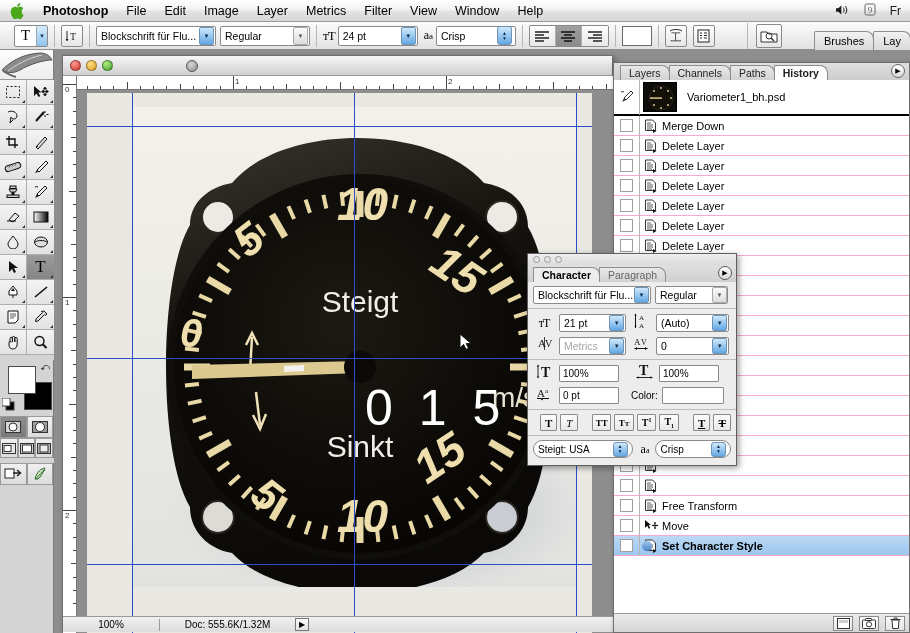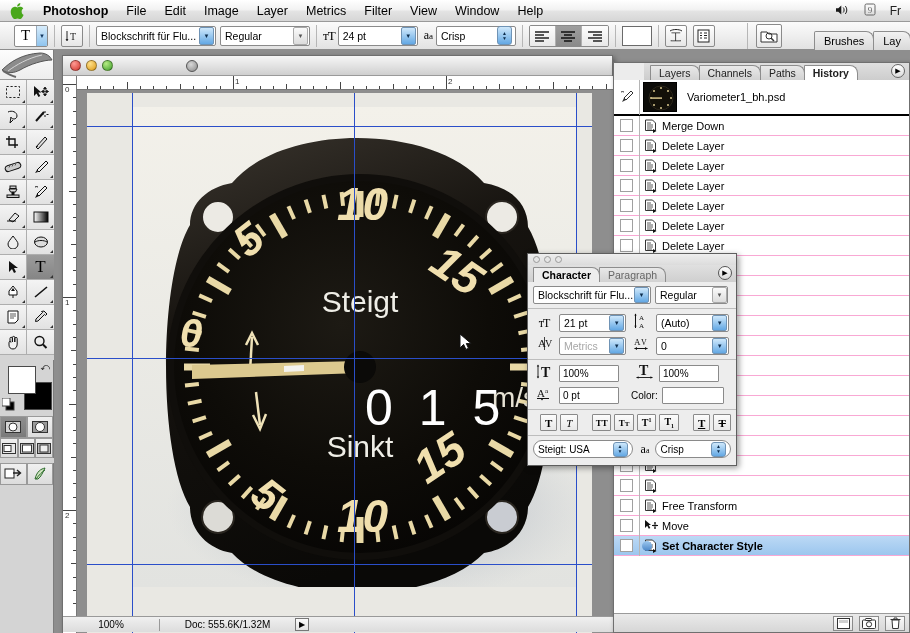--- a/index.html
+++ b/index.html
@@ -123,21 +123,21 @@
   .layerbox { position:absolute; border:1px solid #2a4ec9; }
   .docstatus { position:absolute; left:0; bottom:0; width:551px; height:16px;
      background:linear-gradient(#f0f0f0,#dcdcdc); border-top:1px solid #999; display:flex; align-items:center; font-size:10px;}
 
   
   .gauge-wrap { position:absolute; overflow:hidden; }
 
   
   .histpal { position:absolute; left:613px; top:62px; width:297px; height:571px;
      background:#ececec; border:1px solid #6f6f6f; box-shadow:1px 1px 4px rgba(0,0,0,.3);}
-  .hp-tabs { height:17px; display:flex; align-items:flex-end; background:linear-gradient(#dfdfdf,#cdcdcd); position:relative;margin-left:30px;}
+  .hp-tabs { height:17px; display:flex; align-items:flex-end; background:linear-gradient(#dfdfdf,#cdcdcd); position:relative;}
   .hp-tab { height:15px; line-height:15px; padding:0 8px; font-size:10.5px; background:linear-gradient(#e9e9e9,#d2d2d2);
      border:1px solid #8d8d8d; border-bottom:none; border-radius:1px 8px 0 0; margin-right:-1px; color:#222;}
   .hp-tab.active { background:#fff; font-weight:bold; }
   .hp-menu { position:absolute; right:4px; top:1px; width:14px;height:14px;border-radius:50%;
      border:1px solid #666; background:linear-gradient(#fff,#dcdcdc); display:flex;align-items:center;justify-content:center;font-size:7px;}
   .hp-body { background:#fff; height:calc(100% - 17px - 19px); overflow:hidden; }
   .hp-snap { display:flex; align-items:center; height:36px; border-bottom:2px solid #000; }
   .hp-snap .chk { width:26px; height:36px; border-right:1px solid #b5b5b5; display:flex;align-items:center;justify-content:center; }
   .hp-snap .thumb { width:34px;height:30px; margin-left:3px; border:1px solid #000; background:#000; overflow:hidden; position:relative;}
   .hp-snap .nm { margin-left:10px; font-size:11px; }

